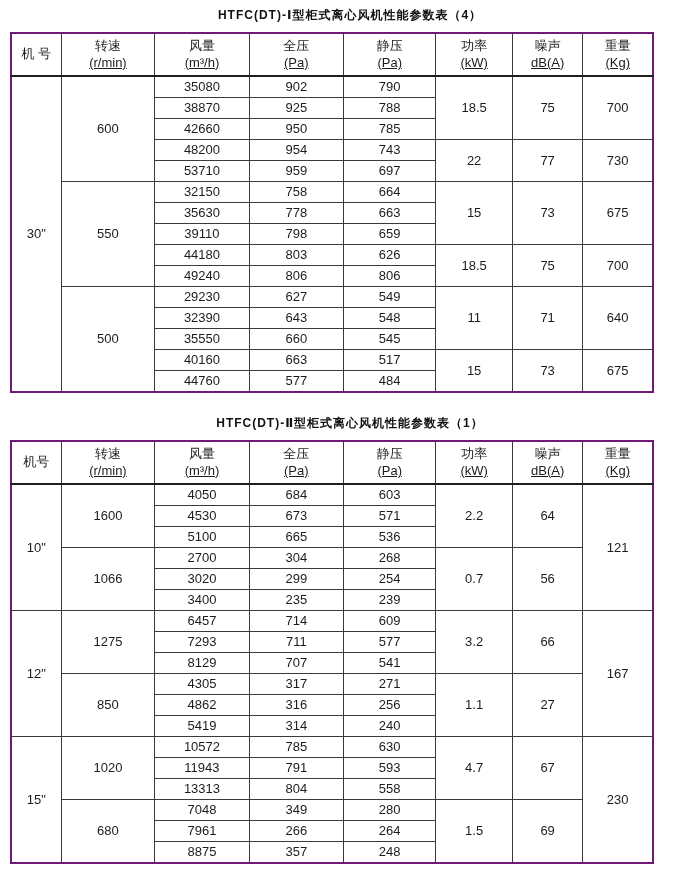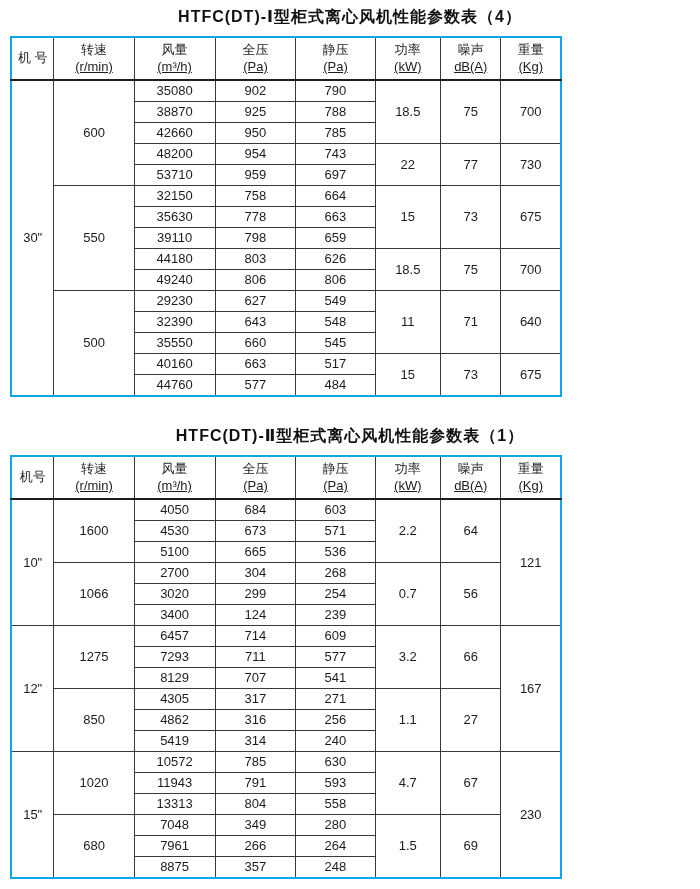--- a/index.html
+++ b/index.html
@@ -3,27 +3,27 @@
 <meta charset="utf-8">
 <style>
   html,body{margin:0;padding:0;}
   body{
     width:700px;height:889px;position:relative;overflow:hidden;
     background:#ffffff;color:#1c1c1c;
     font-family:"Liberation Sans","DejaVu Sans",sans-serif;
   }
   .wrap{padding:7px 10px 0 10px;}
   .tbl-title{
-    text-align:center;font-size:16px;font-weight:bold;
+    text-align:center;font-size:12px;font-weight:bold;
     margin:0 0 8px 0;letter-spacing:1px;color:#111;
   }
-  .section2 .tbl-title{margin-top:29px;}
+  .section2 .tbl-title{margin-top:22px;}
   table.perf{
-    width:552px;border-collapse:collapse;table-layout:fixed;
-    border:2px solid #0ea5e9;
+    width:644px;border-collapse:collapse;table-layout:fixed;
+    border:2px solid #701a75;
   }
   table.perf th, table.perf td{
     border:1px solid #3a3a3a;text-align:center;vertical-align:middle;
     padding:0;font-size:13px;color:#1c1c1c;background:#ffffff;
   }
   table.perf thead th{
     height:41px;font-weight:normal;line-height:1.3;
     border-bottom:2px solid #1e1e1e;background:#ffffff;
   }
   table.perf td{height:20px;line-height:20px;}
@@ -222,21 +222,21 @@
             <td rowspan="3" class="shade">0.7</td>
             <td rowspan="3" class="shade">56</td>
           </tr>
           <tr>
             <td class="shade">3020</td>
             <td class="shade">299</td>
             <td class="shade">254</td>
           </tr>
           <tr>
             <td class="shade">3400</td>
-            <td class="shade">124</td>
+            <td class="shade">235</td>
             <td class="shade">239</td>
           </tr>
           <tr>
             <td rowspan="6">12"</td>
             <td rowspan="3">1275</td>
             <td>6457</td>
             <td>714</td>
             <td>609</td>
             <td rowspan="3">3.2</td>
             <td rowspan="3">66</td>

